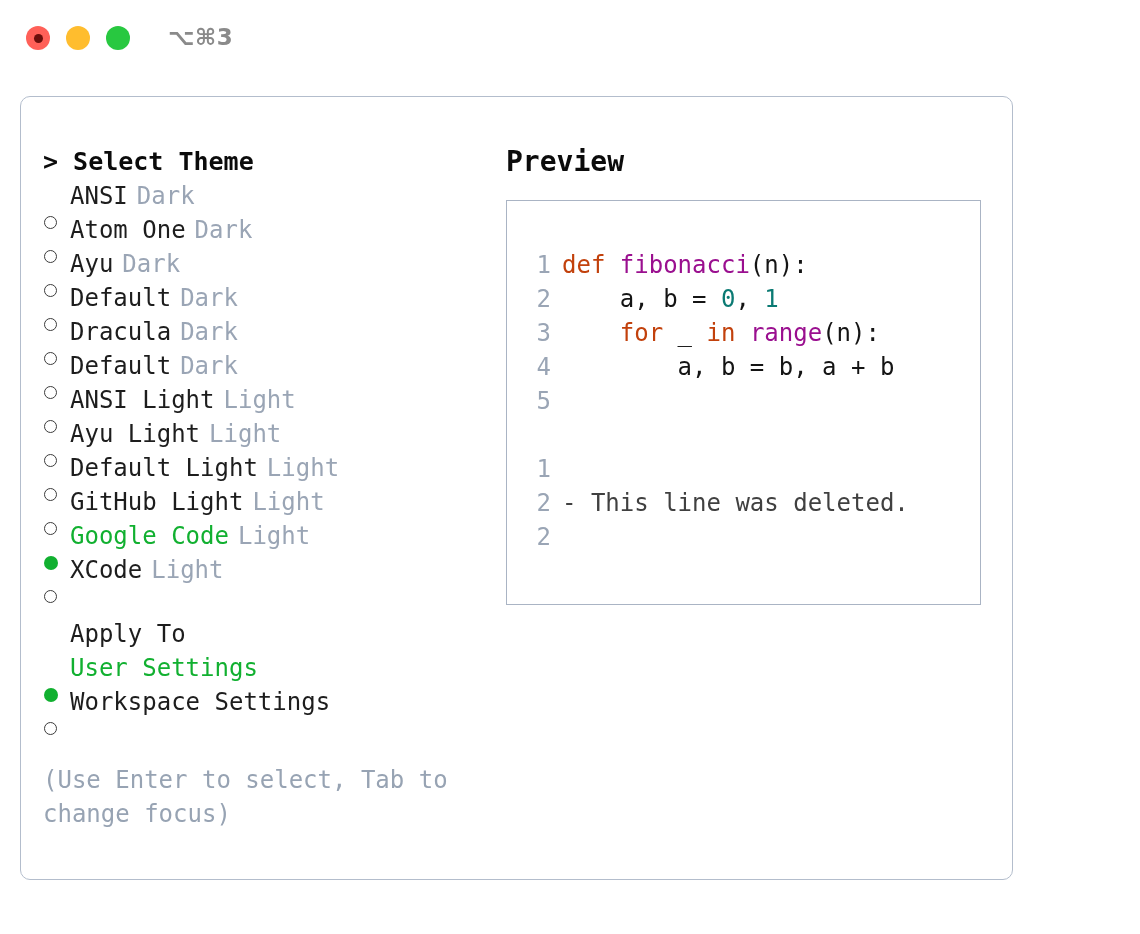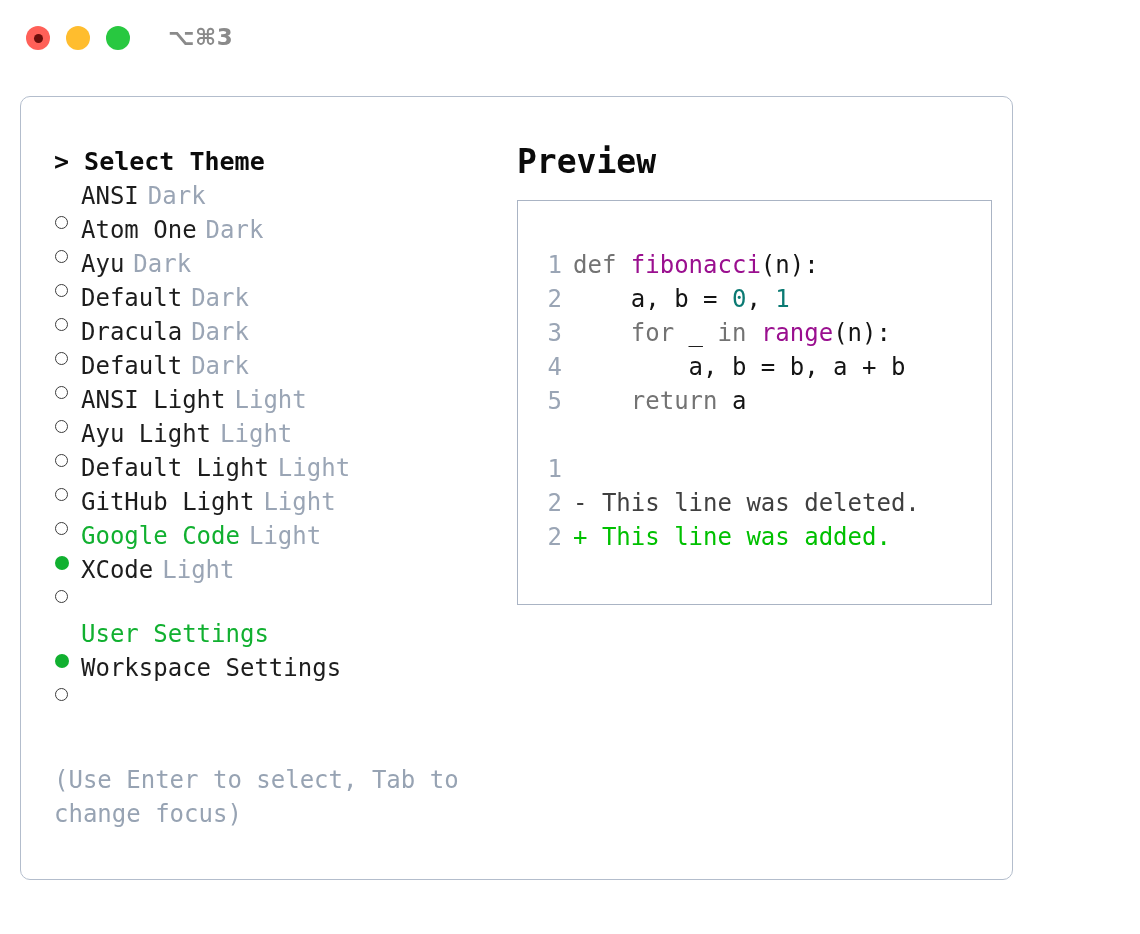--- a/index.html
+++ b/index.html
@@ -80,21 +80,21 @@
     width: 993px;
     height: 784px;
     border: 1px solid #b3bdcc;
     border-radius: 10px;
     box-sizing: border-box;
     background: #ffffff;
   }
 
   .columns {
     position: absolute;
-    left: 16px; top: 0;
+    left: 5px; top: 0;
     width: 100%;
     height: 100%;
   }
 
   
   .left-col {
     position: absolute;
     left: 17px;
     top: 48px;
     width: 440px;
@@ -179,21 +179,21 @@
   }
 
   
   .right-col {
     position: absolute;
     left: 480px;
     top: 48px;
     width: 500px;
   }
   .preview-title {
-    font-size: 33px;
+    font-size: 28px;
     font-weight: bold;
     color: #0b0b0b;
     line-height: 34px;
     white-space: pre;
   }
   .code-box {
     margin-top: 21px;
     width: 475px;
     height: 405px;
     border: 1px solid #aab4c4;
@@ -218,21 +218,21 @@
   .lineno {
     flex: 0 0 35px;
     width: 35px;
     text-align: right;
     color: #9aa5b5;
     margin-right: 11px;
   }
   .code-text { white-space: pre; }
   .blank-line { height: 34px; }
 
-  .tok-kw   { color: #737373; }
+  .tok-kw   { color: #c2410c; }
   .tok-fn   { color: #9a0f8f; }
   .tok-num  { color: #0b7a73; }
   .tok-pl   { color: #141414; }
 
   .diff-ctx { color: #8a8a8a; }
   .diff-del { color: #404040; }
   .diff-add { color: #00c000; }
 </style>
 </head>
 <body>
@@ -262,45 +262,46 @@
             <div class="list-row"><span class="marker"><span class="ring"></span></span><span class="item-label">Default</span><span class="item-tag">Dark</span></div>
             <div class="list-row"><span class="marker"><span class="ring"></span></span><span class="item-label">ANSI Light</span><span class="item-tag">Light</span></div>
             <div class="list-row"><span class="marker"><span class="ring"></span></span><span class="item-label">Ayu Light</span><span class="item-tag">Light</span></div>
             <div class="list-row"><span class="marker"><span class="ring"></span></span><span class="item-label">Default Light</span><span class="item-tag">Light</span></div>
             <div class="list-row"><span class="marker"><span class="ring"></span></span><span class="item-label">GitHub Light</span><span class="item-tag">Light</span></div>
             <div class="list-row"><span class="marker"><span class="fill"></span></span><span class="item-label selected">Google Code</span><span class="item-tag">Light</span></div>
             <div class="list-row"><span class="marker"><span class="ring"></span></span><span class="item-label">XCode</span><span class="item-tag">Light</span></div>
           </div>
 
         <div class="apply-block">
+          <div class="apply-heading">Apply To</div>
           <div class="apply-list" id="apply-list">
               <div class="list-row"><span class="marker"><span class="fill"></span></span><span class="item-label selected">User Settings</span></div>
               <div class="list-row"><span class="marker"><span class="ring"></span></span><span class="item-label">Workspace Settings</span></div>
             </div>
         </div>
       </div>
 
       <div class="hint">(Use Enter to select, Tab to change focus)</div>
 
       <div class="right-col">
         <div class="preview-title">Preview</div>
         <div class="code-box">
           <div class="code-inner">
             <div id="code-lines">
                 <div class="code-line"><span class="lineno">1</span><span class="code-text"><span class="tok-kw">def </span><span class="tok-fn">fibonacci</span><span class="tok-pl">(n):</span></span></div>
                 <div class="code-line"><span class="lineno">2</span><span class="code-text"><span class="tok-pl">    a, b = </span><span class="tok-num">0</span><span class="tok-pl">, </span><span class="tok-num">1</span></span></div>
                 <div class="code-line"><span class="lineno">3</span><span class="code-text"><span class="tok-pl">    </span><span class="tok-kw">for</span><span class="tok-pl"> _ </span><span class="tok-kw">in</span><span class="tok-pl"> </span><span class="tok-fn">range</span><span class="tok-pl">(n):</span></span></div>
                 <div class="code-line"><span class="lineno">4</span><span class="code-text"><span class="tok-pl">        a, b = b, a + b</span></span></div>
-                <div class="code-line"><span class="lineno">5</span><span class="code-text"><span class="tok-pl">    </span><span class="tok-kw">return</span><span class="tok-pl"> a</span></span></div>
+                <div class="code-line"><span class="lineno">5</span></div>
               </div>
             <div class="blank-line"></div>
             <div id="diff-lines">
                 <div class="code-line"><span class="lineno">1</span></div>
                 <div class="code-line"><span class="lineno">2</span><span class="code-text diff-del">- This line was deleted.</span></div>
-                <div class="code-line"><span class="lineno">2</span><span class="code-text diff-add">+ This line was added.</span></div>
+                <div class="code-line"><span class="lineno">2</span></div>
               </div>
           </div>
         </div>
       </div>
 
     </div>
   </div>
 </div>
 
 </body></html>

